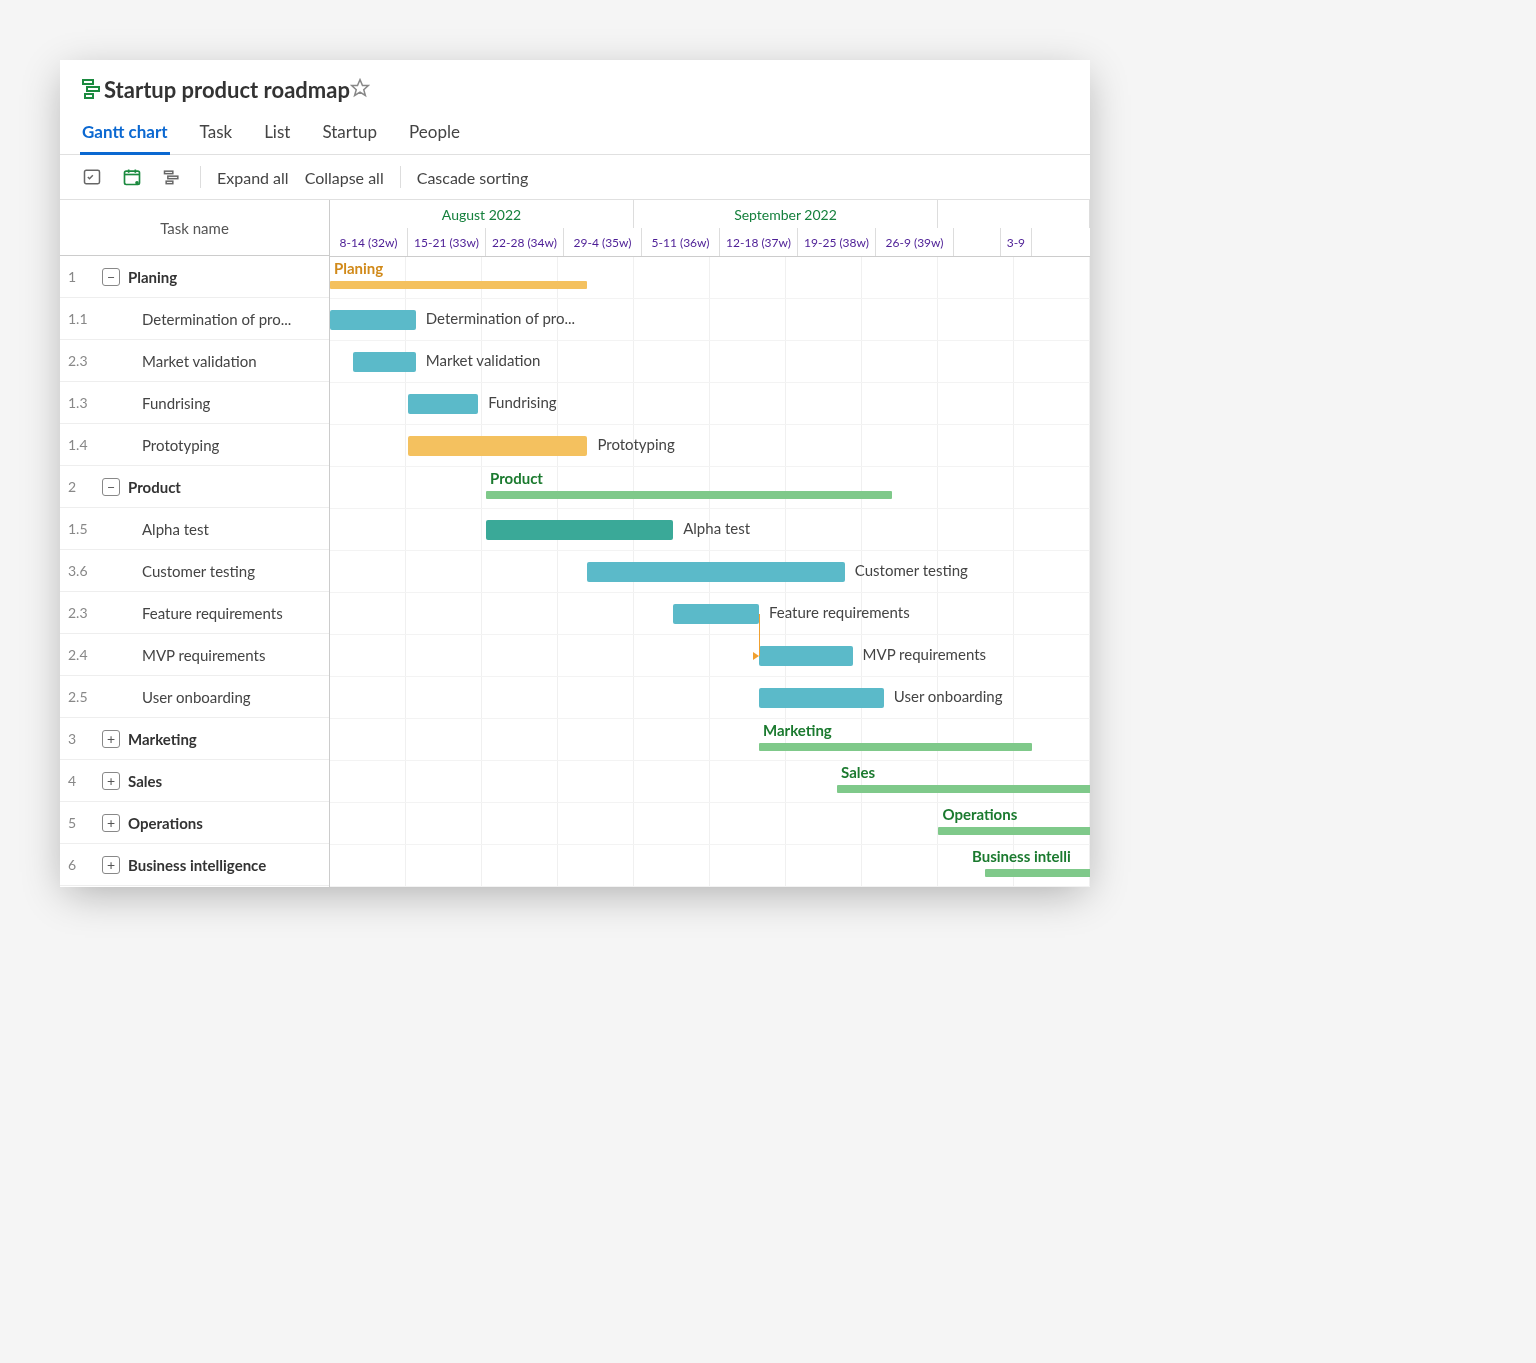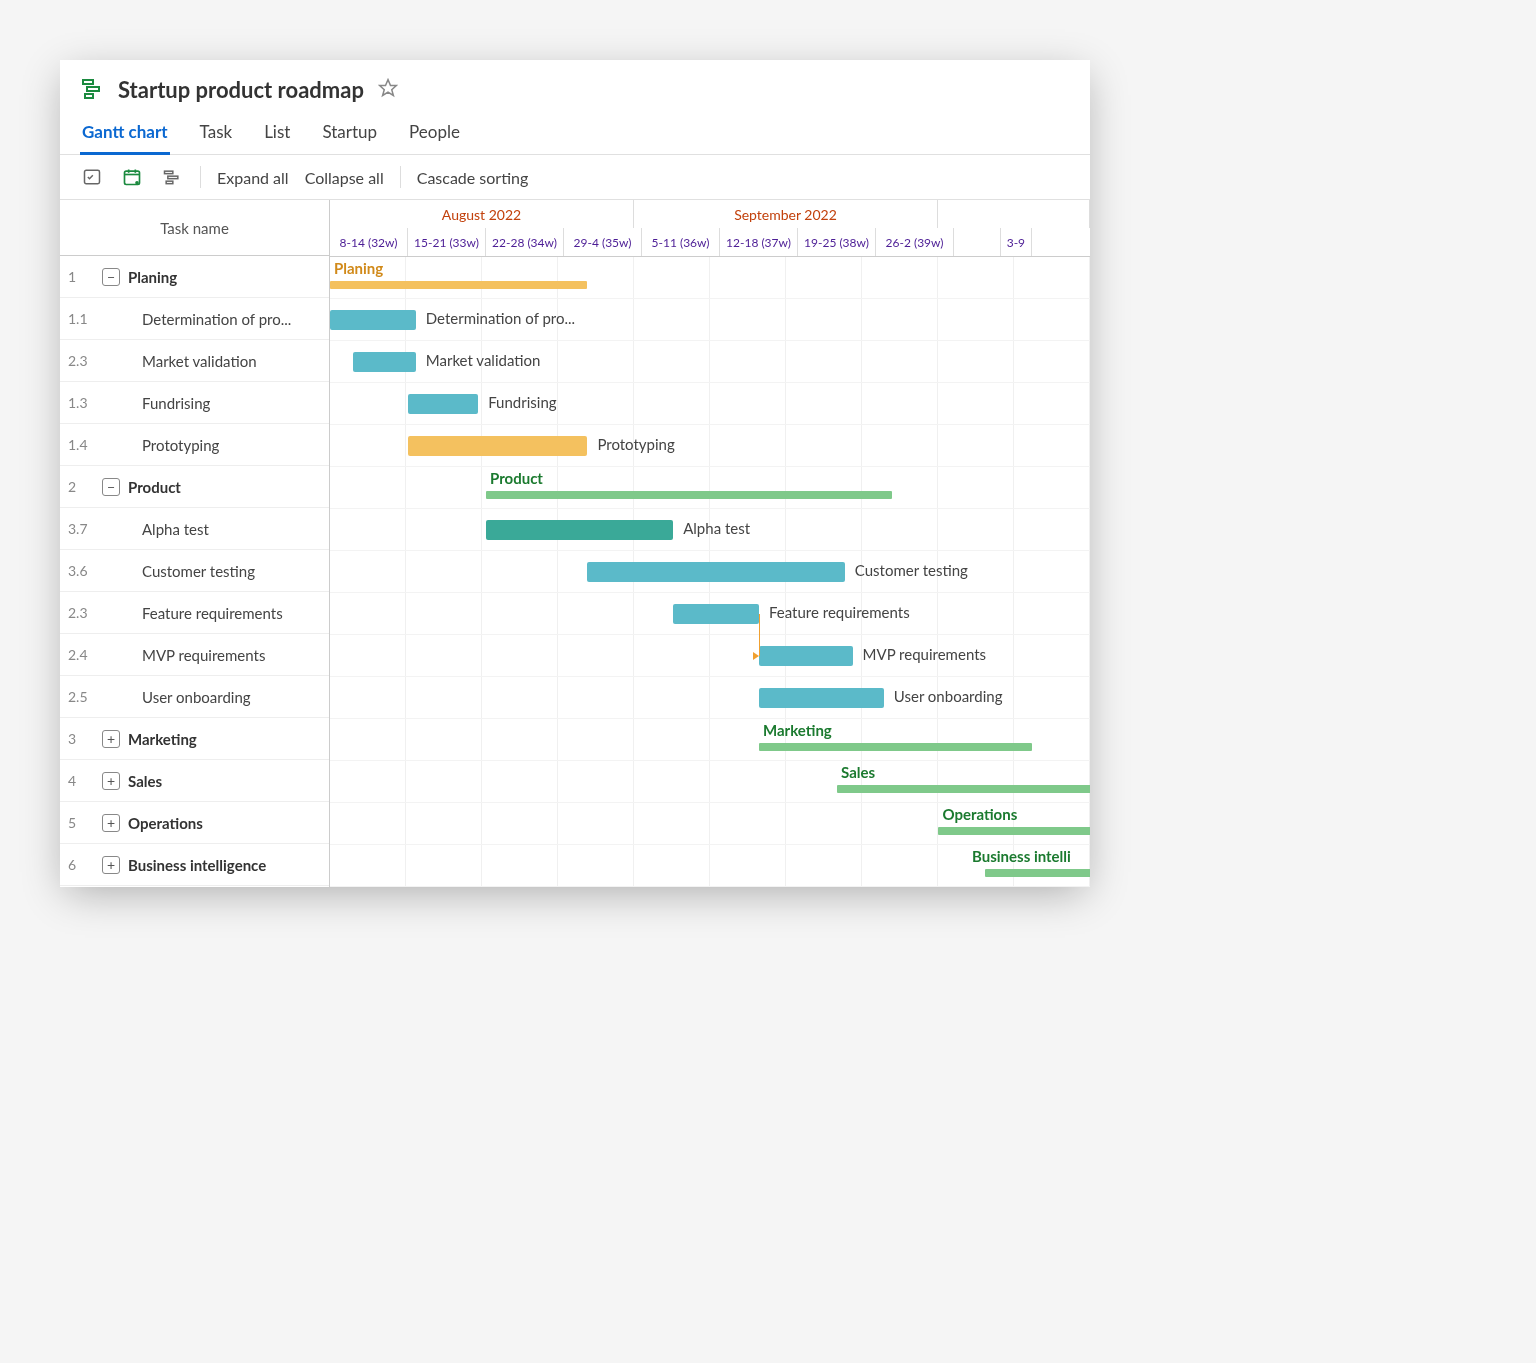--- a/index.html
+++ b/index.html
@@ -12,21 +12,20 @@
   .window {
     width: 1030px;
     background: #fff;
     box-shadow: 0 10px 40px -5px rgba(0,0,0,0.3);
     overflow: hidden;
   }
   
   .header {
     display: flex;
     align-items: center;
-    gap: 14px;
     padding: 16px 20px 8px 20px;
   }
   .app-icon svg { width: 24px; height: 24px; }
   .page-title {
     font-size: 22px;
     font-weight: 700;
     color: #333;
   }
   .star-btn { cursor: pointer; color: #888; }
   .star-btn svg { width: 20px; height: 20px; }
@@ -92,21 +91,21 @@
     flex-direction: column;
     border-bottom: 1px solid #ccc;
   }
   .months {
     display: flex;
     height: 28px;
   }
   .month {
     border-right: 1px solid #ddd;
     font-size: 14px;
-    color: #c2410c;
+    color: #15803d;
     display:flex;
     align-items:center;
     justify-content:center;
   }
   .weeks {
     display: flex;
     height: 28px;
   }
   .week {
     border-right: 1px solid #ddd;
@@ -313,21 +312,21 @@
             <span class="toggle-spacer"></span>
             <span style="width: 6px;"></span>
             <span class="task-name">Prototyping</span>
           </div>
           <div class="row group">
             <span class="task-idx">2</span>
             <span class="toggle">−</span>
             <span class="task-name">Product</span>
           </div>
           <div class="row">
-            <span class="task-idx">3.7</span>
+            <span class="task-idx">1.5</span>
             <span class="toggle-spacer"></span>
             <span style="width: 6px;"></span>
             <span class="task-name">Alpha test</span>
           </div>
           <div class="row">
             <span class="task-idx">3.6</span>
             <span class="toggle-spacer"></span>
             <span style="width: 6px;"></span>
             <span class="task-name">Customer testing</span>
           </div>
@@ -379,21 +378,21 @@
             <div class="month" style="width: 156px;"></div>
           </div>
         <div class="weeks" id="weeks">
             <div class="week" style="width: 78px;">8-14 (32w)</div>
             <div class="week" style="width: 78px;">15-21 (33w)</div>
             <div class="week" style="width: 78px;">22-28 (34w)</div>
             <div class="week" style="width: 78px;">29-4 (35w)</div>
             <div class="week" style="width: 78px;">5-11 (36w)</div>
             <div class="week" style="width: 78px;">12-18 (37w)</div>
             <div class="week" style="width: 78px;">19-25 (38w)</div>
-            <div class="week" style="width: 78px;">26-2 (39w)</div>
+            <div class="week" style="width: 78px;">26-9 (39w)</div>
             <div class="week" style="width: 46.8px;"></div>
             <div class="week" style="width: 31.2px;">3-9</div>
           </div>
       </div>
       <div class="bars" id="bars">
           <div class="bar-row">
             <div class="week-grid">
               <div class="wc" style="width: 78px;"></div>
               <div class="wc" style="width: 78px;"></div>
               <div class="wc" style="width: 78px;"></div>

